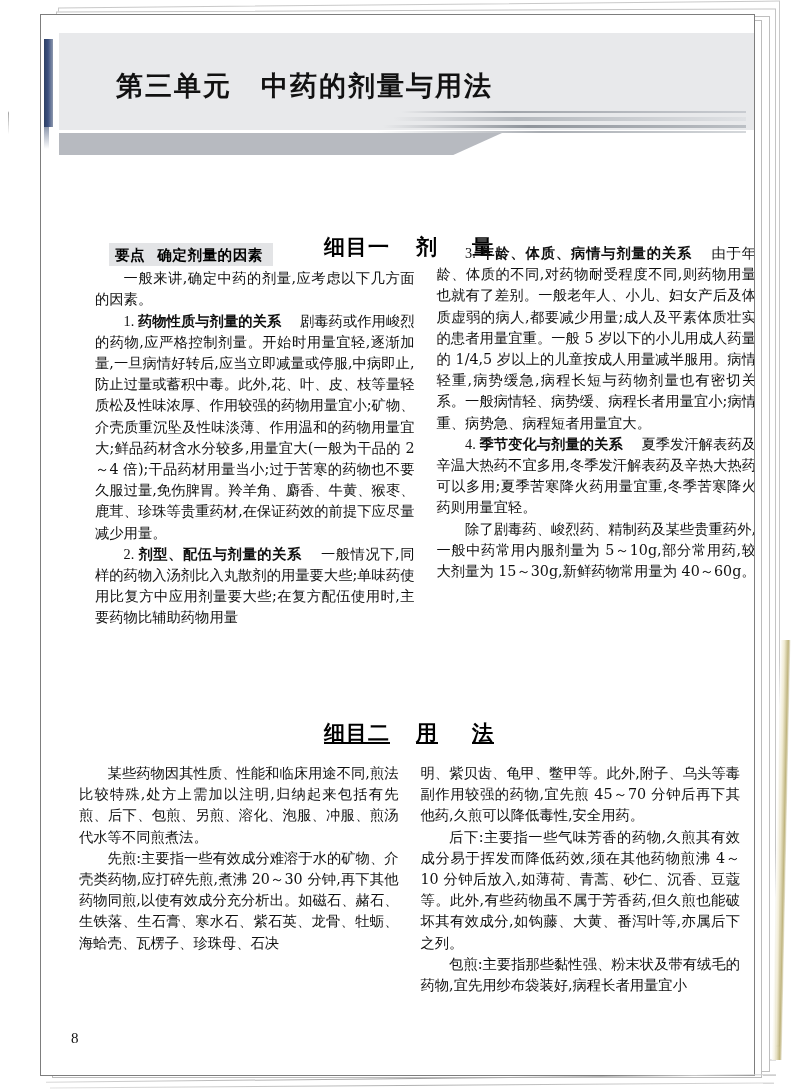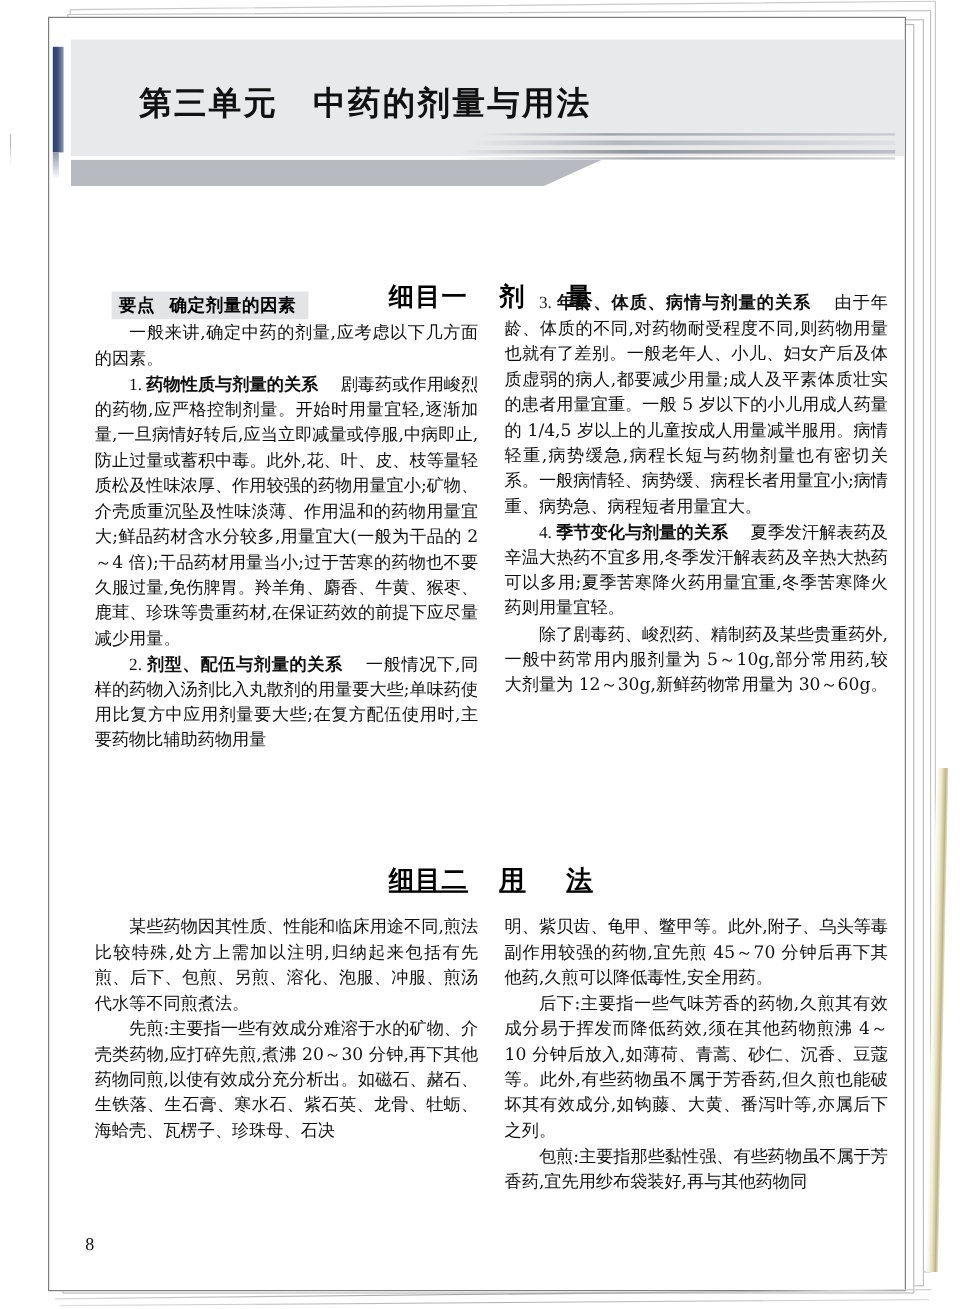--- a/index.html
+++ b/index.html
@@ -120,21 +120,21 @@
   #sec2-head { left: 18px; top: 704px; text-decoration: underline; }
 
   
   .cols {
     position: absolute;
     display: flex;
     gap: 22px;
     width: 661px;
     left: 38px;
   }
-  #cols-1 { top: 228px; }
+  #cols-1 { top: 228px; margin-left: 16px; }
   #cols-2 { top: 748px; }
 
   .col {
     width: 320px;
     font-family: "DejaVu Serif", "Liberation Serif", serif;
     font-size: 14.3px;
     line-height: 21.2px;
     color: #101010;
     text-align: justify;
     text-justify: inter-character;
@@ -232,37 +232,37 @@
         <div class="kp-wrap">
           <span class="keypoint"><span>要点</span><span class="kp-gap"></span><span>确定剂量的因素</span></span>
         </div>
         <p class="indent">一般来讲,确定中药的剂量,应考虑以下几方面的因素。</p>
         <p class="indent"><span class="num">1. </span><b class="run">药物性质与剂量的关系</b><span class="sp"></span>剧毒药或作用峻烈的药物,应严格控制剂量。开始时用量宜轻,逐渐加量,一旦病情好转后,应当立即减量或停服,中病即止,防止过量或蓄积中毒。此外,花、叶、皮、枝等量轻质松及性味浓厚、作用较强的药物用量宜小;矿物、介壳质重沉坠及性味淡薄、作用温和的药物用量宜大;鲜品药材含水分较多,用量宜大(一般为干品的 2～4 倍);干品药材用量当小;过于苦寒的药物也不要久服过量,免伤脾胃。羚羊角、麝香、牛黄、猴枣、鹿茸、珍珠等贵重药材,在保证药效的前提下应尽量减少用量。</p>
         <p class="indent"><span class="num">2. </span><b class="run">剂型、配伍与剂量的关系</b><span class="sp"></span>一般情况下,同样的药物入汤剂比入丸散剂的用量要大些;单味药使用比复方中应用剂量要大些;在复方配伍使用时,主要药物比辅助药物用量</p>
       </div>
       <div class="col">
         <p class="indent"><span class="num">3. </span><b class="run">年龄、体质、病情与剂量的关系</b><span class="sp"></span>由于年龄、体质的不同,对药物耐受程度不同,则药物用量也就有了差别。一般老年人、小儿、妇女产后及体质虚弱的病人,都要减少用量;成人及平素体质壮实的患者用量宜重。一般 5 岁以下的小儿用成人药量的 1/4,5 岁以上的儿童按成人用量减半服用。病情轻重,病势缓急,病程长短与药物剂量也有密切关系。一般病情轻、病势缓、病程长者用量宜小;病情重、病势急、病程短者用量宜大。</p>
         <p class="indent"><span class="num">4. </span><b class="run">季节变化与剂量的关系</b><span class="sp"></span>夏季发汗解表药及辛温大热药不宜多用,冬季发汗解表药及辛热大热药可以多用;夏季苦寒降火药用量宜重,冬季苦寒降火药则用量宜轻。</p>
-        <p class="indent">除了剧毒药、峻烈药、精制药及某些贵重药外,一般中药常用内服剂量为 5～10g,部分常用药,较大剂量为 12～30g,新鲜药物常用量为 30～60g。</p>
+        <p class="indent">除了剧毒药、峻烈药、精制药及某些贵重药外,一般中药常用内服剂量为 5～10g,部分常用药,较大剂量为 15～30g,新鲜药物常用量为 40～60g。</p>
       </div>
     </div>
 
     <div class="sec-head" id="sec2-head">
       <span>细目二</span><span class="gap"></span><span>用</span><span class="gap2"></span><span>法</span>
     </div>
 
     <div class="cols" id="cols-2">
       <div class="col">
         <p class="indent">某些药物因其性质、性能和临床用途不同,煎法比较特殊,处方上需加以注明,归纳起来包括有先煎、后下、包煎、另煎、溶化、泡服、冲服、煎汤代水等不同煎煮法。</p>
         <p class="indent">先煎:主要指一些有效成分难溶于水的矿物、介壳类药物,应打碎先煎,煮沸 20～30 分钟,再下其他药物同煎,以使有效成分充分析出。如磁石、赭石、生铁落、生石膏、寒水石、紫石英、龙骨、牡蛎、海蛤壳、瓦楞子、珍珠母、石决</p>
       </div>
       <div class="col">
         <p>明、紫贝齿、龟甲、鳖甲等。此外,附子、乌头等毒副作用较强的药物,宜先煎 45～70 分钟后再下其他药,久煎可以降低毒性,安全用药。</p>
         <p class="indent">后下:主要指一些气味芳香的药物,久煎其有效成分易于挥发而降低药效,须在其他药物煎沸 4～10 分钟后放入,如薄荷、青蒿、砂仁、沉香、豆蔻等。此外,有些药物虽不属于芳香药,但久煎也能破坏其有效成分,如钩藤、大黄、番泻叶等,亦属后下之列。</p>
-        <p class="indent">包煎:主要指那些黏性强、有些药物虽不属于芳香药,宜先用纱布袋装好,再与其他药物同</p>
+        <p class="indent">包煎:主要指那些黏性强、粉末状及带有绒毛的药物,宜先用纱布袋装好,病程长者用量宜小</p>
       </div>
     </div>
 
     <div class="pagenum">8</div>
 
   </div>
 
   <div class="bottom-edge"></div>
   <div class="bottom-edge2"></div>
 

